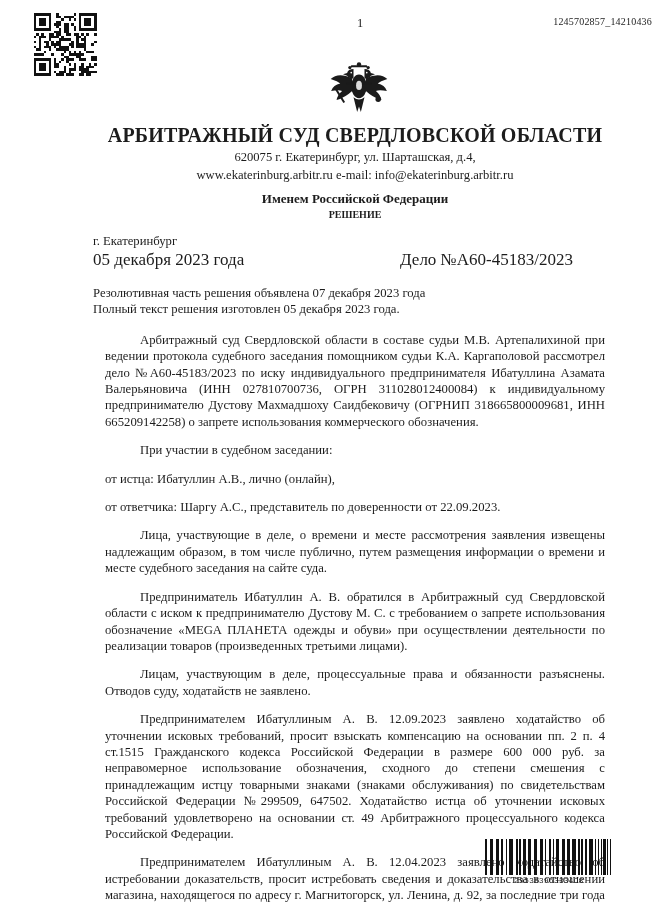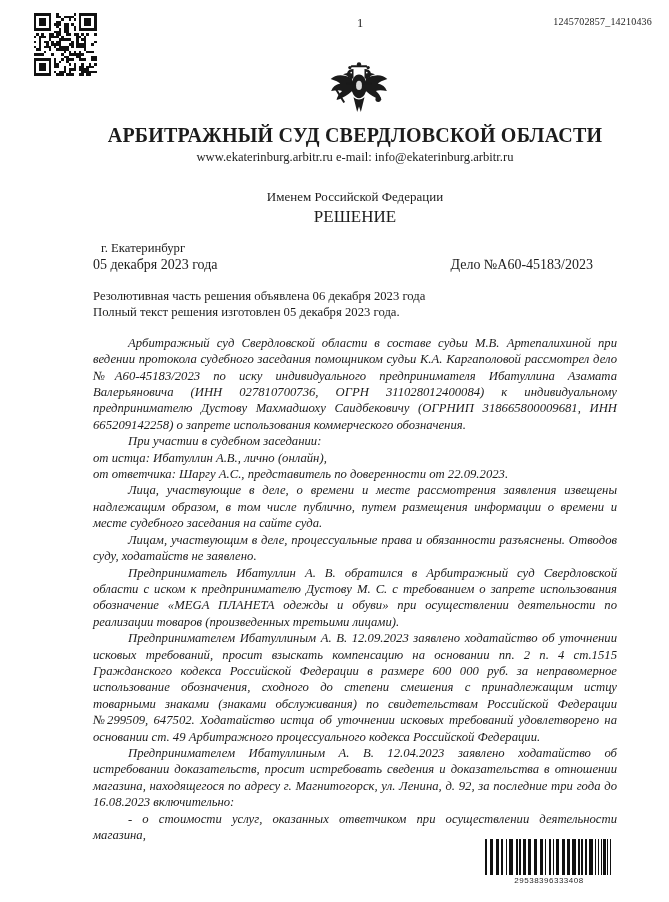--- a/index.html
+++ b/index.html
@@ -16,28 +16,28 @@
   .qr{position:absolute;left:33px;top:13px;width:64px;height:63px;}
   .page-num{position:absolute;left:340px;top:16px;width:40px;text-align:center;font-size:12.5px;}
   .doc-id{position:absolute;right:17px;top:16px;font-size:10px;letter-spacing:.2px;}
   
   .emblem{position:absolute;left:327px;top:58px;width:64px;height:64px;}
   .emblem svg{width:100%;height:100%;}
   
   .content{position:absolute;left:93px;top:124px;width:524px;}
   .court-name{text-align:center;font-weight:bold;font-size:20px;letter-spacing:.2px;}
   .hdr-line{text-align:center;font-size:12.6px;margin-top:3px;}
-  .in-name{text-align:center;font-weight:normal;font-size:13px;margin-top:24px;}
-  .doc-type{text-align:center;font-weight:normal;font-size:17px;margin-top:2px;}
-  .city{font-size:12.7px;margin-top:14px;margin-left:8px;}
-  .date-row{display:flex;font-size:14px;margin-top:1px;}
-  .case-num{margin-left:auto;margin-right:24px;}
+  .in-name{text-align:center;font-weight:bold;font-size:13px;margin-top:8px;}
+  .doc-type{text-align:center;font-weight:bold;font-size:10px;margin-top:2px;}
+  .city{font-size:12.7px;margin-top:14px;}
+  .date-row{display:flex;font-size:17px;margin-top:1px;}
+  .case-num{margin-left:auto;margin-right:44px;}
   .res-block{margin-top:15px;font-size:12.7px;line-height:16.4px;}
   .paras{margin-top:14px;font-size:12.7px;line-height:16.4px;}
-  .para{margin:0;text-align:justify;text-indent:35px;font-style:italic;}
+  .para{margin:12px;text-align:justify;text-indent:35px;}
   .para.plain{text-indent:0;text-align:left;}
   .para.left{text-align:left;}
   
   .barcode-wrap{position:absolute;left:485px;top:839px;width:128px;}
   .barcode{width:128px;height:36px;display:block;}
   .barcode-num{text-align:center;font-family:"Liberation Sans","DejaVu Sans",sans-serif;font-size:8px;letter-spacing:.5px;margin-top:1px;color:#2a2a2a;}
 </style>
 </head>
 <body>
 
@@ -277,44 +277,45 @@
       <g fill="#ffffff">
         <circle cx="26.5" cy="13" r=".9"></circle>
         <circle cx="43.5" cy="13" r=".9"></circle>
         <ellipse cx="35" cy="27" rx="3.2" ry="5" opacity=".85"></ellipse>
       </g>
     </svg>
   </div>
 
   <div class="content">
     <div class="court-name">АРБИТРАЖНЫЙ СУД СВЕРДЛОВСКОЙ ОБЛАСТИ</div>
+    <div class="hdr-line">620075 г. Екатеринбург, ул. Шарташская, д.4,</div>
     <div class="hdr-line">www.ekaterinburg.arbitr.ru   e-mail: info@ekaterinburg.arbitr.ru</div>
 
     <div class="in-name">Именем Российской Федерации</div>
     <div class="doc-type">РЕШЕНИЕ</div>
 
     <div class="city">г. Екатеринбург</div>
     <div class="date-row">
       <span>05 декабря 2023 года</span>
       <span class="case-num">Дело №А60-45183/2023</span>
     </div>
 
     <div class="res-block">
-      <div>Резолютивная часть решения объявлена 06 декабря 2023 года</div>
+      <div>Резолютивная часть решения объявлена 07 декабря 2023 года</div>
       <div>Полный текст решения изготовлен 05 декабря 2023 года.</div>
     </div>
 
     <div class="paras">
       <p class="para">Арбитражный суд Свердловской области в составе судьи М.В. Артепалихиной при ведении протокола судебного заседания помощником судьи К.А. Каргаполовой рассмотрел дело №А60-45183/2023 по иску индивидуального предпринимателя Ибатуллина Азамата Валерьяновича (ИНН 027810700736, ОГРН 311028012400084) к индивидуальному предпринимателю Дустову Махмадшоху Саидбековичу (ОГРНИП 318665800009681, ИНН 665209142258) о запрете использования коммерческого обозначения.</p>
       <p class="para left">При участии в судебном заседании:</p>
       <p class="para plain">от истца: Ибатуллин А.В., лично (онлайн),</p>
       <p class="para plain">от ответчика: Шаргу А.С., представитель по доверенности от 22.09.2023.</p>
       <p class="para">Лица, участвующие в деле, о времени  и месте рассмотрения заявления извещены надлежащим образом, в том числе публично, путем размещения информации о времени и месте судебного заседания на сайте суда.</p>
+      <p class="para">Предприниматель Ибатуллин А. В. обратился в Арбитражный суд Свердловской области с иском к предпринимателю Дустову М. С. с требованием о запрете использования обозначение «MEGA ПЛАНЕТА одежды и обуви» при осуществлении деятельности по реализации товаров (произведенных третьими лицами).</p>
       <p class="para">Лицам, участвующим в деле, процессуальные права и обязанности разъяснены. Отводов суду, ходатайств не заявлено.</p>
-      <p class="para">Предприниматель Ибатуллин А. В. обратился в Арбитражный суд Свердловской области с иском к предпринимателю Дустову М. С. с требованием о запрете использования обозначение «MEGA ПЛАНЕТА одежды и обуви» при осуществлении деятельности по реализации товаров (произведенных третьими лицами).</p>
       <p class="para">Предпринимателем Ибатуллиным А. В. 12.09.2023 заявлено ходатайство об уточнении исковых требований, просит взыскать компенсацию на основании пп. 2 п. 4 ст.1515 Гражданского кодекса Российской Федерации в размере 600 000 руб. за неправомерное использование обозначения, сходного до степени смешения с принадлежащим истцу товарными знаками (знаками обслуживания) по свидетельствам Российской Федерации №299509, 647502. Ходатайство истца об уточнении исковых требований удовлетворено на основании ст. 49 Арбитражного процессуального кодекса Российской Федерации.</p>
       <p class="para">Предпринимателем Ибатуллиным А. В. 12.04.2023 заявлено ходатайство об истребовании доказательств, просит истребовать сведения и доказательства в отношении магазина, находящегося по адресу г. Магнитогорск, ул. Ленина, д. 92, за последние три года до 16.08.2023 включительно:</p>
       <p class="para">- о стоимости услуг, оказанных ответчиком при осуществлении деятельности магазина,</p>
     </div>
   </div>
 
   <div class="barcode-wrap">
     <svg class="barcode" viewBox="0 0 128 36" preserveAspectRatio="none" shape-rendering="crispEdges" aria-hidden="true">
         <rect x="0" y="0" width="2" height="36" fill="#111"></rect>
         <rect x="5" y="0" width="3" height="36" fill="#111"></rect>

